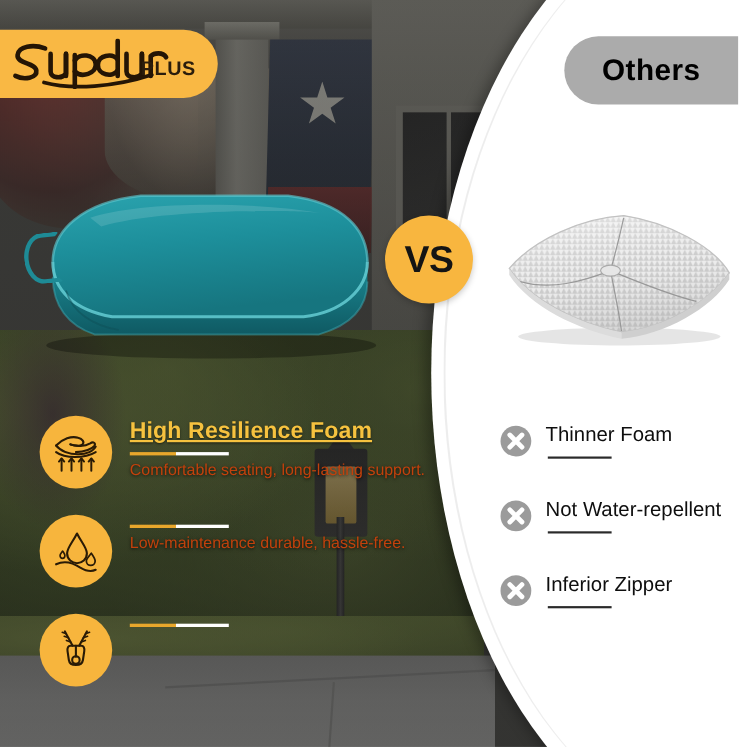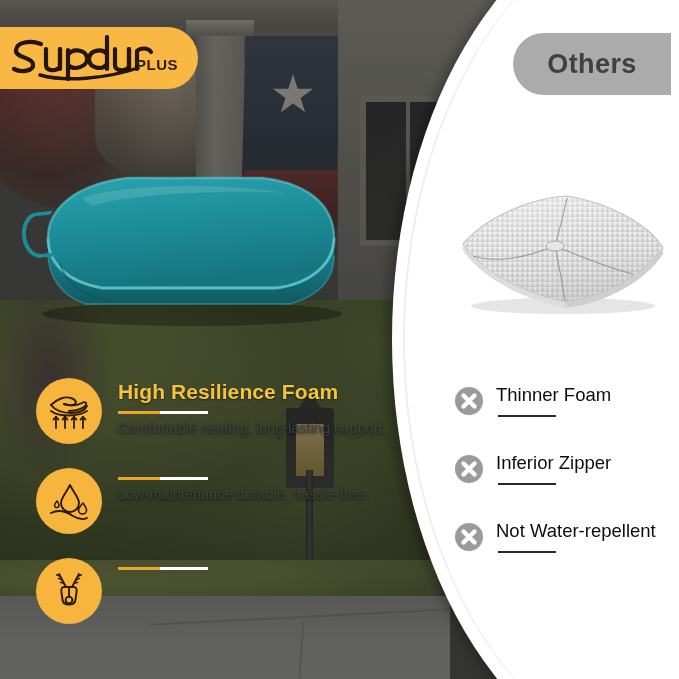--- a/index.html
+++ b/index.html
@@ -189,34 +189,34 @@
     width: 232px; height: 62px;
     background: #F9B844;
     border-radius: 0 31px 31px 0;
     display: flex; align-items: center; justify-content: flex-end;
     padding-right: 18px;
   }
   .logo-wrap { position: relative; width: 170px; height: 46px; }
   .logo-svg { position: absolute; left: 0; top: 0; }
   .logo-plus {
     position: absolute; right: 2px; bottom: 8px;
-    font-size: 15px; font-weight: 700; letter-spacing: .5px;
+    font-size: 18px; font-weight: 700; letter-spacing: .5px;
     color: #2b1d0c;
   }
 
   
   .others-pill {
     position: absolute; left: 513px; top: 33px;
     width: 158px; height: 62px;
     background: #ABABAB;
     border-radius: 31px 0 0 31px;
     display: flex; align-items: center; justify-content: center;
   }
   .others-label {
-    font-size: 27px; font-weight: 700; color: #404040;
+    font-size: 27px; font-weight: 700; color: #000000;
     letter-spacing: .4px;
   }
 
   
   .cushion-teal { position: absolute; left: 22px; top: 168px; width: 330px; height: 160px; }
   .tie-strap {
     position: absolute; left: 0px; top: 44px; width: 34px; height: 46px;
     border: 4px solid #1E8B96;
     border-radius: 50% 10% 10% 50%;
     border-right-color: transparent;
@@ -245,30 +245,31 @@
     width: 66px; height: 66px; border-radius: 50%;
     background: #F7B53D;
     display: flex; align-items: center; justify-content: center;
   }
   .feature-text { position: absolute; left: 82px; top: 6px; width: 268px; }
   .feature-title {
     font-size: 21px; font-weight: 700; color: #F6C23F;
     letter-spacing: .1px;
     text-shadow: 0 1px 2px rgba(0,0,0,.55);
     white-space: nowrap;
+    text-decoration: underline;
   }
   .feature-rule { position: relative; height: 3px; margin: 7px 0 6px 0; width: 90px; }
   .feature-rule .seg-y {
     position: absolute; left: 0; top: 0; width: 42px; height: 3px; background: #E8A72C;
   }
   .feature-rule .seg-w {
     position: absolute; left: 42px; top: 0; width: 48px; height: 3px; background: #ffffff;
   }
   .feature-sub {
-    font-size: 14.5px; color: #404040; font-weight: 500;
+    font-size: 14.5px; color: #c2410c; font-weight: 500;
     text-shadow: 0 1px 3px rgba(0,0,0,.75);
     white-space: nowrap;
   }
 
   
   .cons-right { position: absolute; left: 454px; top: 386px; width: 225px; }
   .con-row { position: relative; height: 68px; }
   .con-icon { position: absolute; left: 0; top: 0; width: 30px; height: 30px; }
   .con-text { position: absolute; left: 42px; top: -2px; }
   .con-label {
@@ -377,20 +378,23 @@
       <path d="M26 70 C26 96, 46 114, 80 120 L254 120 C288 116, 312 96, 312 70" fill="none" stroke="#69D2D8" stroke-width="2.8" opacity=".8"></path>
 
       <path d="M26 84 C26 110, 40 128, 64 136 L268 136 C296 128, 312 112, 312 88" fill="none" stroke="#3FAEB8" stroke-width="1.8" opacity=".45"></path>
 
       <path d="M60 30 C100 16, 200 14, 272 26 C250 22, 120 22, 70 38 Z" fill="#ffffff" opacity=".13"></path>
 
       <path d="M38 96 C44 116, 62 128, 86 132" fill="none" stroke="#0D4F58" stroke-width="1.6" opacity=".5"></path>
     </svg>
   </div>
 
+  <div class="vs-badge">
+    <span class="vs-label">VS</span>
+  </div>
 
   <div class="cushion-other">
     <svg width="215" height="135" viewBox="0 0 215 135">
       <defs>
         <pattern id="weave" width="5" height="5" patternUnits="userSpaceOnUse">
           <rect width="5" height="5" fill="#f4f4f4"></rect>
           <path d="M0 5 L2.5 0 L5 5 Z" fill="#c9c9c9"></path>
         </pattern>
         <linearGradient id="cushShade" x1="0" y1="0" x2="0.3" y2="1">
           <stop offset="0%" stop-color="#ffffff" stop-opacity=".55"></stop>
@@ -522,33 +526,33 @@
     </div>
 
     <div class="con-row">
       <div class="con-icon">
         <svg width="30" height="30" viewBox="0 0 30 30">
           <circle cx="15" cy="15" r="14" fill="#9B9B9B"></circle>
           <path d="M9.5 9.5 L20.5 20.5 M20.5 9.5 L9.5 20.5" stroke="#ffffff" stroke-width="4.4" stroke-linecap="round"></path>
         </svg>
       </div>
       <div class="con-text">
-        <div class="con-label">Inferior Zipper</div>
+        <div class="con-label">Not Water-repellent</div>
         <div class="con-rule"></div>
       </div>
     </div>
 
     <div class="con-row">
       <div class="con-icon">
         <svg width="30" height="30" viewBox="0 0 30 30">
           <circle cx="15" cy="15" r="14" fill="#9B9B9B"></circle>
           <path d="M9.5 9.5 L20.5 20.5 M20.5 9.5 L9.5 20.5" stroke="#ffffff" stroke-width="4.4" stroke-linecap="round"></path>
         </svg>
       </div>
       <div class="con-text">
-        <div class="con-label">Not Water-repellent</div>
+        <div class="con-label">Inferior Zipper</div>
         <div class="con-rule"></div>
       </div>
     </div>
 
   </div>
 
 </div>
 
 </body></html>

